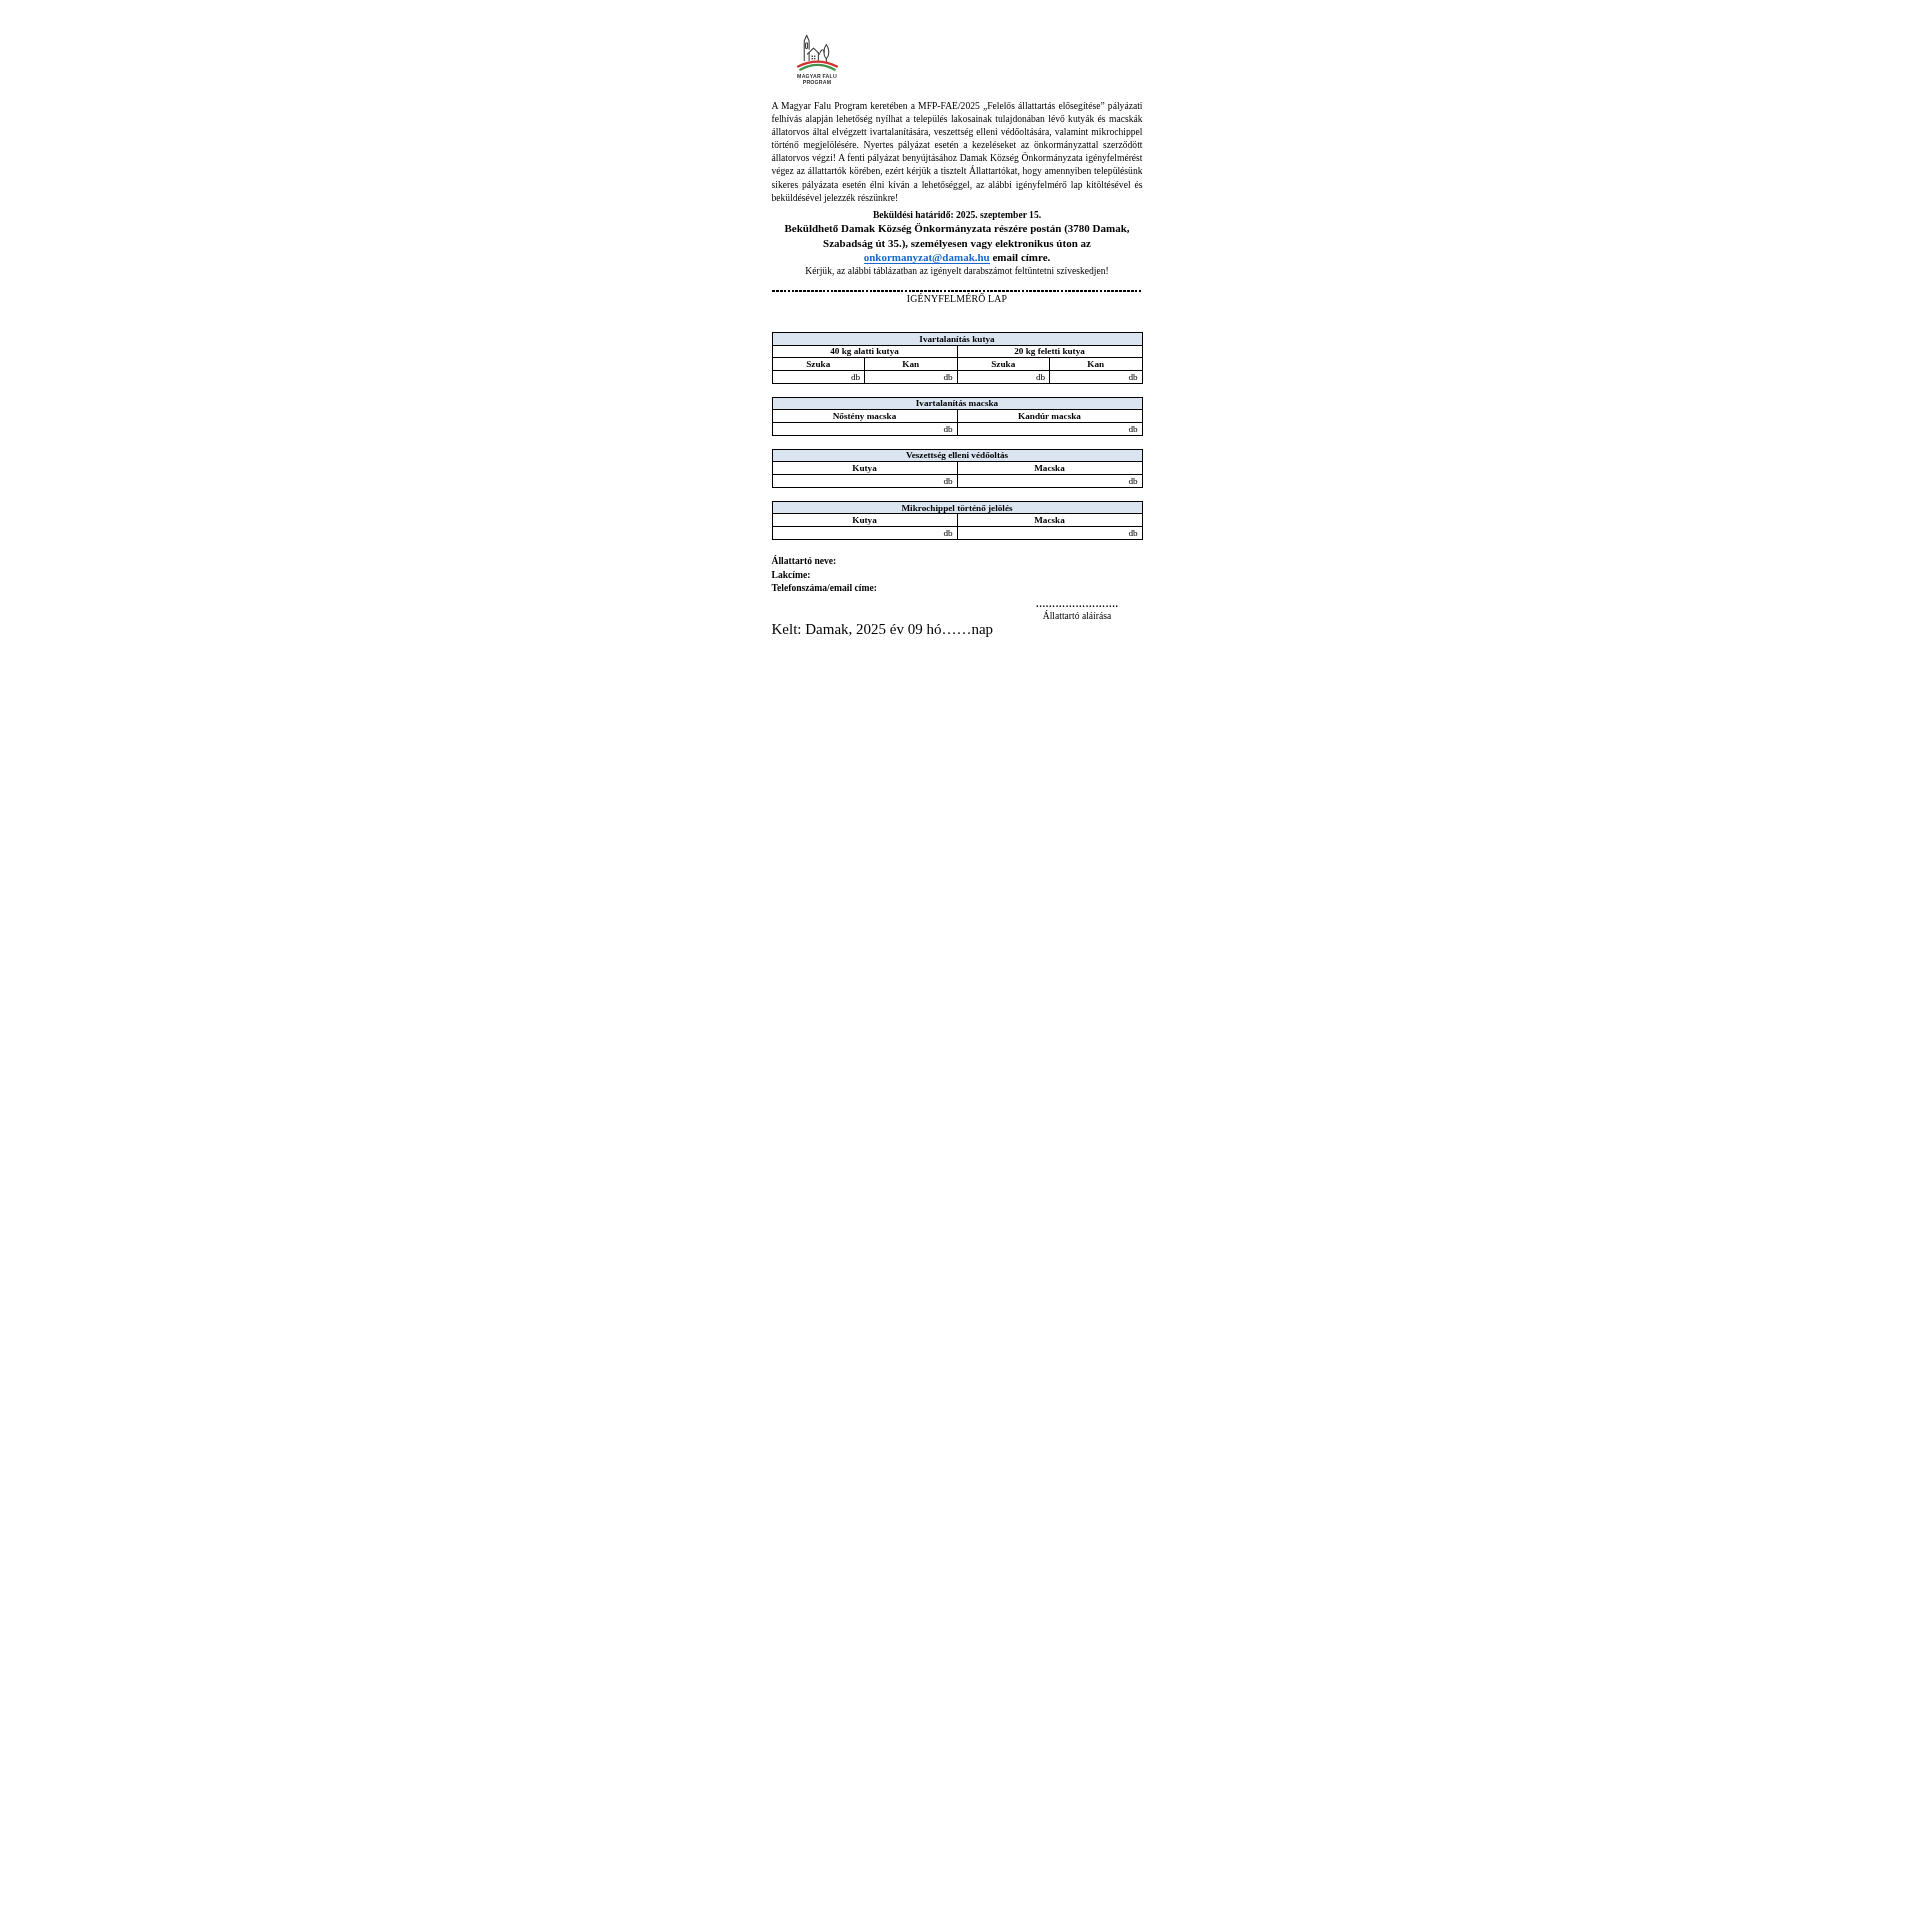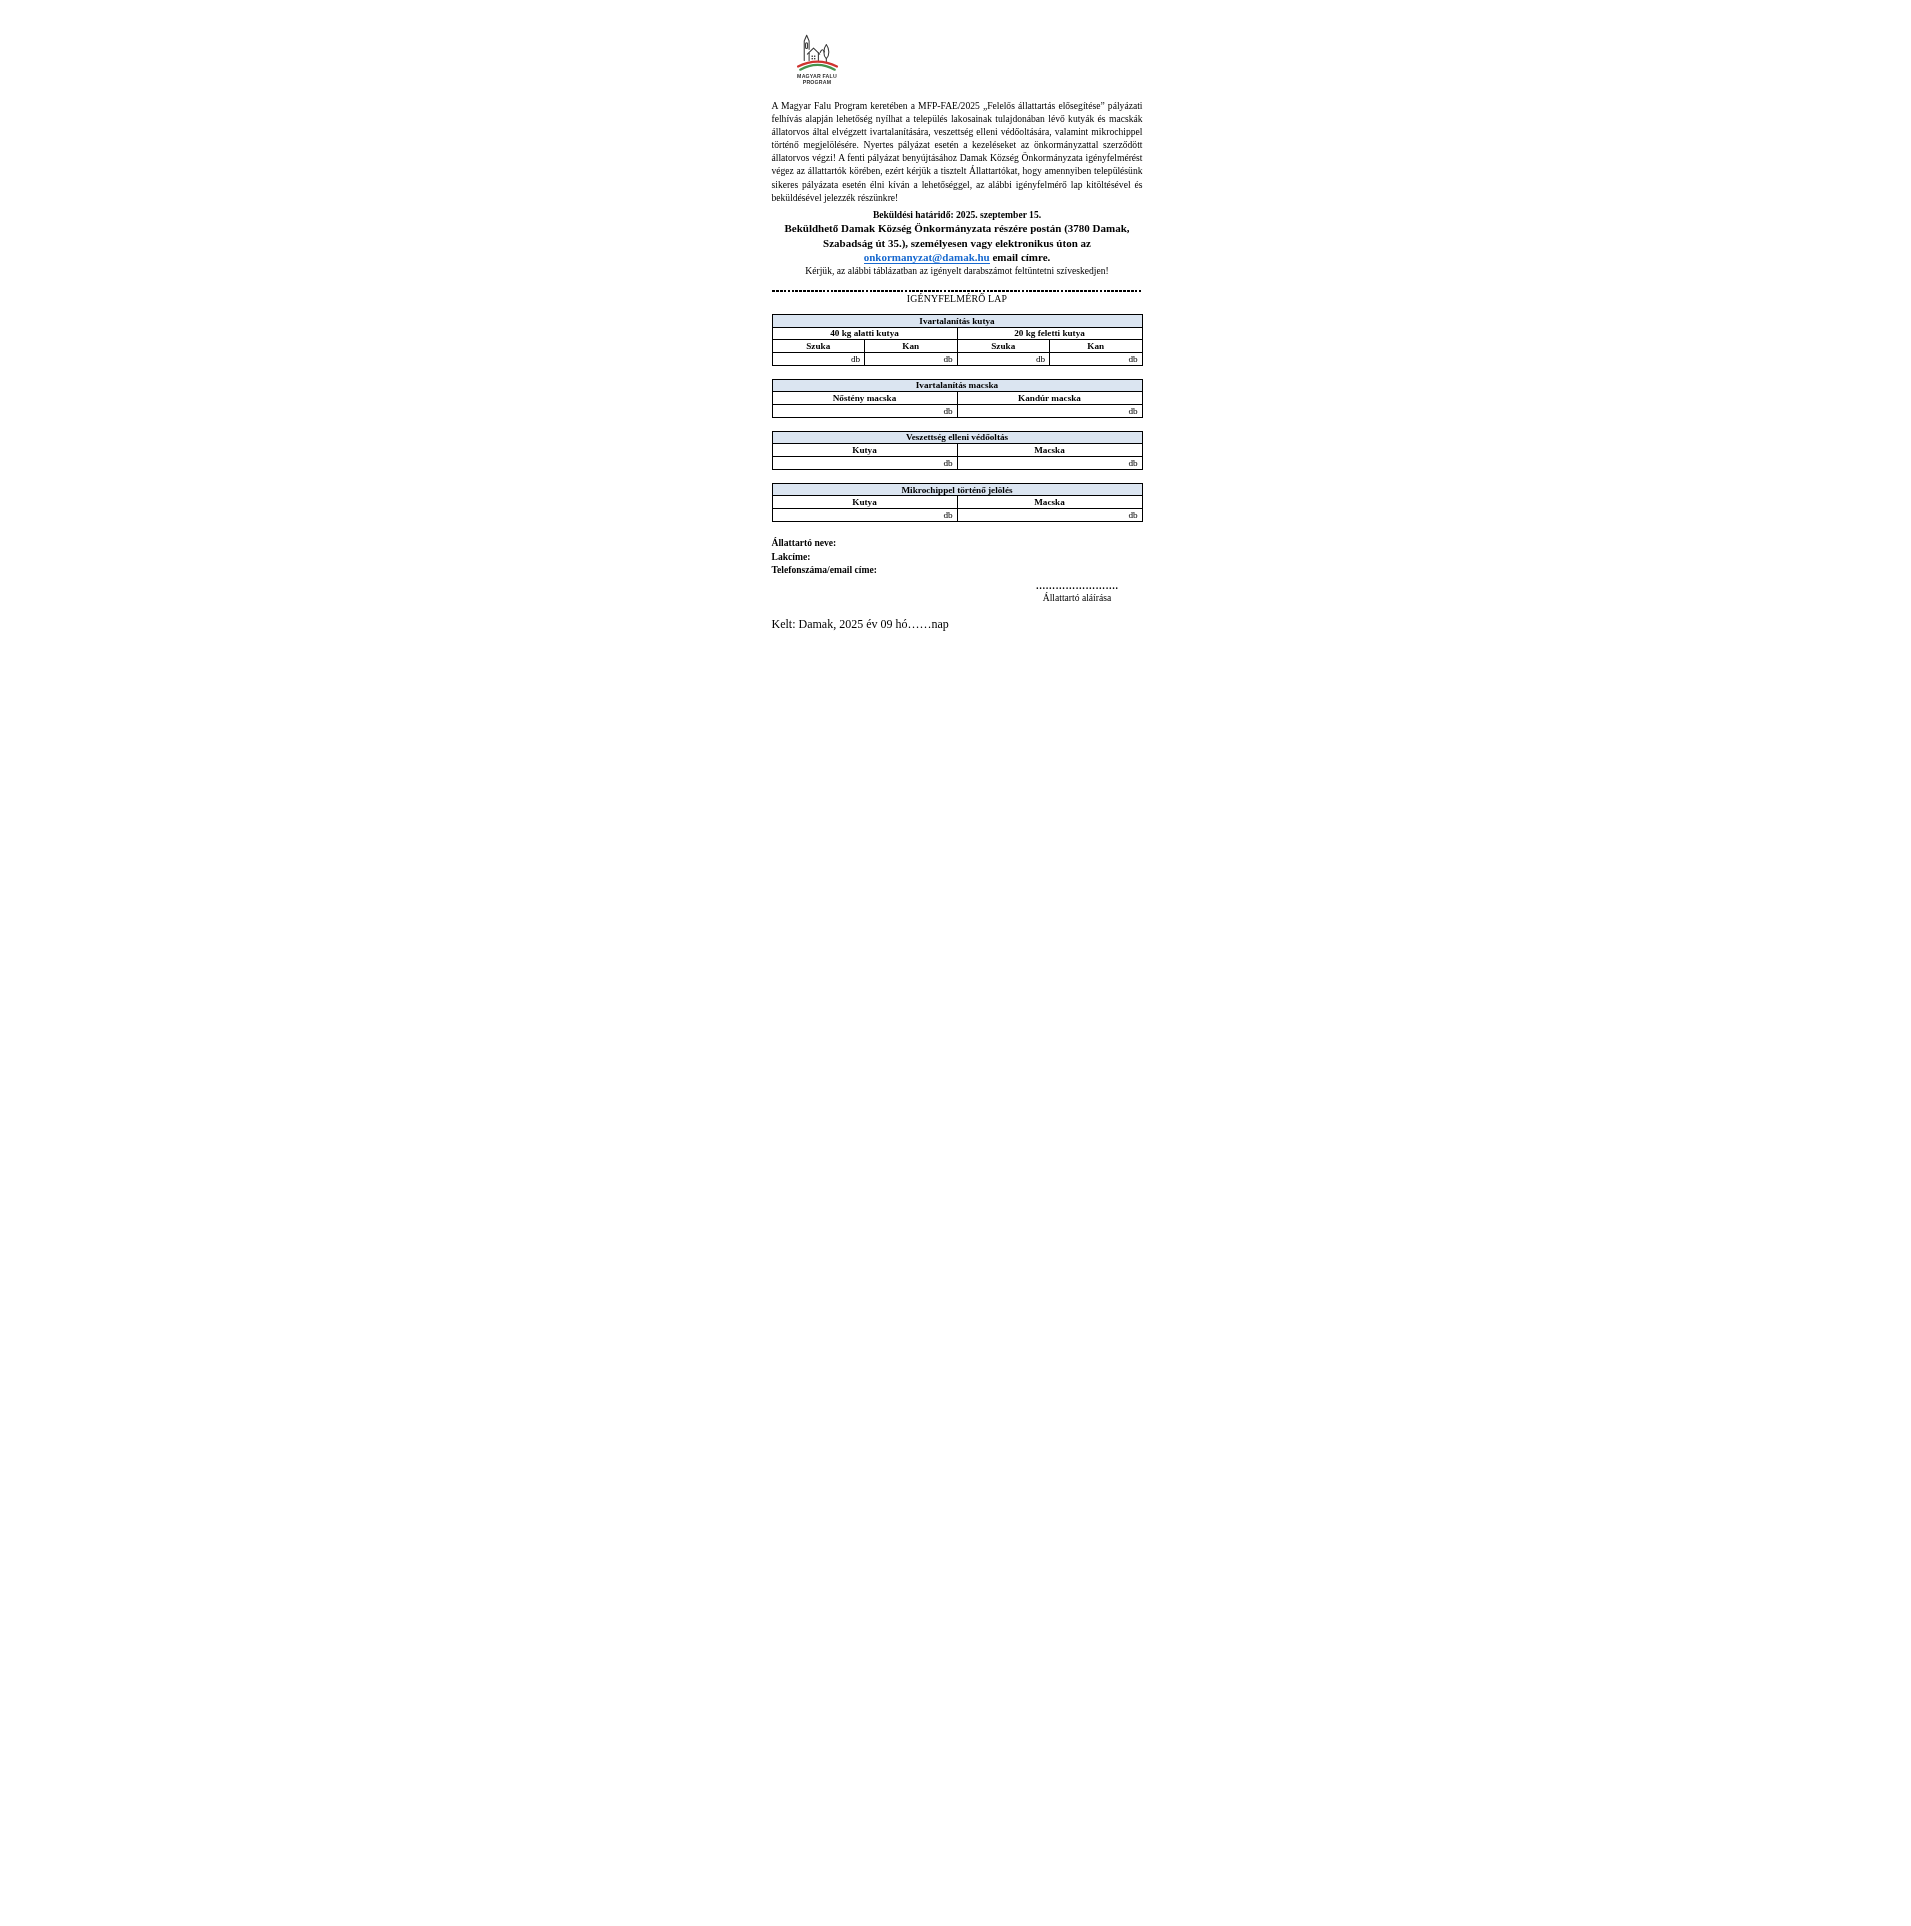--- a/index.html
+++ b/index.html
@@ -61,21 +61,21 @@
   }
   .form-title { margin-top: 1.2px; text-align: center; font-size: 9.8px; letter-spacing: 0.2px; }
 
   
   table.ftable {
     width: 100%;
     border-collapse: collapse;
     table-layout: fixed;
     margin-top: 13px;
   }
-  table.ftable.first { margin-top: 10px; }
+  table.ftable.first { margin-top: 28px; }
   table.ftable td {
     border-left: 0.4px solid #000;
     border-right: 0.4px solid #000;
     border-top: 1.2px solid #000;
     border-bottom: 1.2px solid #000;
     font-size: 9.2px;
     font-weight: 700;
     text-align: center;
     padding: 0.8px 2.3px;
     height: 12.7px;
@@ -90,21 +90,21 @@
 
   
   .fields { margin-top: 14.6px; font-size: 9.6px; font-weight: 700; line-height: 1.38; }
   .field-line { display: flex; }
   .fill-space { flex: 1; min-height: 3.9px; }
 
   .sig-block { width: 131px; margin: 4.6px 0 0 auto; text-align: center; font-size: 9.6px; }
   .sig-dots { font-weight: 700; letter-spacing: 0.4px; line-height: 1.1; }
   .sig-label { margin-top: 0.8px; }
 
-  .date-line { margin-top: 14px; font-size: 12px; }
+  .date-line { margin-top: 0; font-size: 15px; }
 </style>
 </head>
 <body>
 
 <div class="page">
 
   <header class="doc-header">
     <div class="logo-wrap">
       <svg class="logo-graphic" viewBox="0 0 100 86" fill="none" stroke="#3a3a3a" stroke-width="2.4" stroke-linecap="round" stroke-linejoin="round">
 

